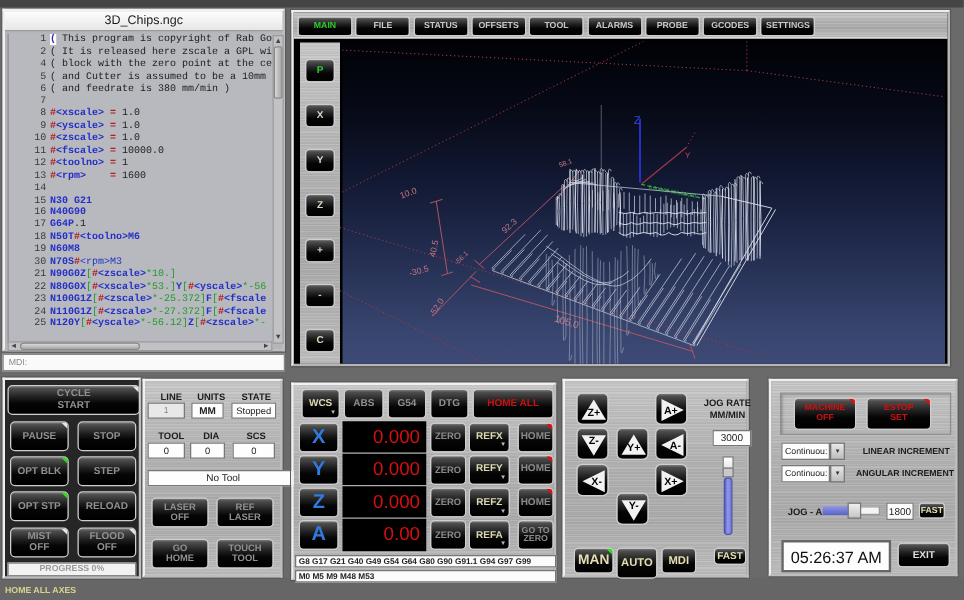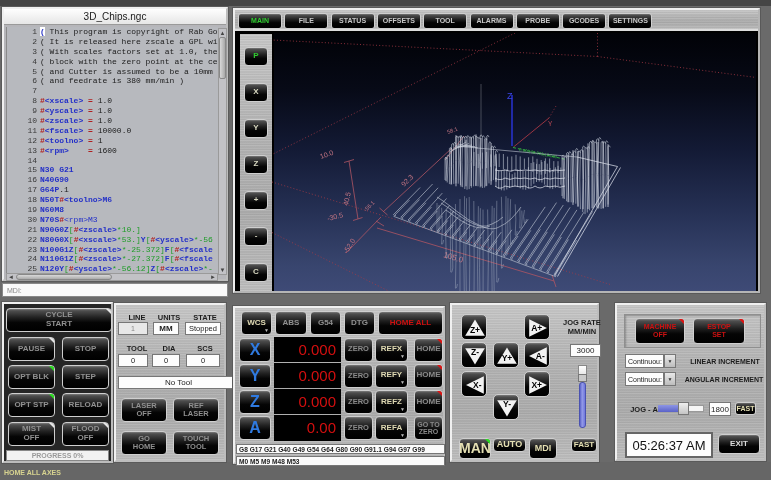--- a/index.html
+++ b/index.html
@@ -21,21 +21,20 @@
 .lbl{position:absolute;color:#1c1c1c;font-weight:bold;text-align:center}
 </style></head><body>
 <div class="abs" style="left:0;top:0;width:771px;height:6px;background:#454545"></div>
 <div class="abs" style="left:0;top:462px;width:771px;height:18px;background:#666"></div>
 <div class="abs frame" style="left:2px;top:7px;width:226px;height:274px;background:#b6b6ba">
     <div class="abs" style="left:0;top:0;width:222px;height:16px;background:linear-gradient(180deg,#fefefe,#e6e6e6);border-bottom:1px solid #9a9a9a;text-align:center;font-size:10px;color:#1a1a1a;padding-top:2px">3D_Chips.ngc</div>
     <style>.cl{height:9.9px;white-space:pre;font-family:"Liberation Mono",monospace;font-size:8px;line-height:9.9px}.gut{display:inline-block;width:33px;text-align:right;padding-right:3px;color:#3a3a3a}.cod{color:#1c1c1c}</style>
     <div class="abs" style="left:2px;top:18px;width:212px;height:248px;background:#b7b9be;overflow:hidden;border-left:1px solid #8a8a8a">
       <div class="cl"><span class="gut">1</span><span class="cod"><span style="background:#fff"><span style="color:#2430c8;font-weight:bold">(</span></span><span style="color:#1c1c1c"> This program is copyright of Rab Go</span></span></div>
       <div class="cl"><span class="gut">2</span><span class="cod"><span style="color:#1c1c1c">( It is released here zscale a GPL wit</span></span></div>
-      <div class="cl"><span class="gut">3</span><span class="cod"><span style="color:#1c1c1c">( With scales factors set at 1.0, the</span></span></div>
       <div class="cl"><span class="gut">4</span><span class="cod"><span style="color:#1c1c1c">( block with the zero point at the ce</span></span></div>
       <div class="cl"><span class="gut">5</span><span class="cod"><span style="color:#1c1c1c">( and Cutter is assumed to be a 10mm</span></span></div>
       <div class="cl"><span class="gut">6</span><span class="cod"><span style="color:#1c1c1c">( and feedrate is 380 mm/min )</span></span></div>
       <div class="cl"><span class="gut">7</span><span class="cod"></span></div>
       <div class="cl"><span class="gut">8</span><span class="cod"><span style="color:#b02020;font-weight:bold">#</span><span style="color:#2430c8;font-weight:bold">&lt;xscale&gt;</span> <span style="color:#b02020;font-weight:bold">=</span> 1.0</span></div>
       <div class="cl"><span class="gut">9</span><span class="cod"><span style="color:#b02020;font-weight:bold">#</span><span style="color:#2430c8;font-weight:bold">&lt;yscale&gt;</span> <span style="color:#b02020;font-weight:bold">=</span> 1.0</span></div>
       <div class="cl"><span class="gut">10</span><span class="cod"><span style="color:#b02020;font-weight:bold">#</span><span style="color:#2430c8;font-weight:bold">&lt;zscale&gt;</span> <span style="color:#b02020;font-weight:bold">=</span> 1.0</span></div>
       <div class="cl"><span class="gut">11</span><span class="cod"><span style="color:#b02020;font-weight:bold">#</span><span style="color:#2430c8;font-weight:bold">&lt;fscale&gt;</span> <span style="color:#b02020;font-weight:bold">=</span> 10000.0</span></div>
       <div class="cl"><span class="gut">12</span><span class="cod"><span style="color:#b02020;font-weight:bold">#</span><span style="color:#2430c8;font-weight:bold">&lt;toolno&gt;</span> <span style="color:#b02020;font-weight:bold">=</span> 1</span></div>
       <div class="cl"><span class="gut">13</span><span class="cod"><span style="color:#b02020;font-weight:bold">#</span><span style="color:#2430c8;font-weight:bold">&lt;rpm&gt;</span>&nbsp;&nbsp;&nbsp; <span style="color:#b02020;font-weight:bold">=</span> 1600</span></div>
@@ -229,22 +228,22 @@
       <svg width="26" height="26" style="position:absolute;left:0;top:0">
         <polygon points="3.2,5.2 22.8,5.2 13,21.5" fill="#f2f2f2"></polygon>
         <text x="13" y="12.2" font-size="8.5" font-weight="bold" fill="#000" text-anchor="middle" font-family="Liberation Sans">Y-</text>
       </svg>
     </div>
     <div class="lbl" style="left:108px;top:13px;width:44px;font-size:7.5px">JOG RATE<br>MM/MIN</div>
     <div class="wbox" style="left:118px;top:39px;width:31px;height:13px;font-size:8px">3000</div>
     <div class="abs" style="left:126px;top:60px;width:9px;height:14px;background:linear-gradient(180deg,#fff,#ddd);border:1px solid #888"></div>
     <div class="abs" style="left:126px;top:69px;width:9px;height:8px;background:#c9c9c9;border:1px solid #777"></div>
     <div class="abs" style="left:127px;top:77px;width:7px;height:46px;background:linear-gradient(90deg,#5a62c8,#939ae8 45%,#6f77dd);border-radius:3px;border:1px solid #4a52b0"></div>
-    <div class="btn" style="left:7px;top:133px;width:32px;height:21px;font-size:14px;color:#e4dfb2">MAN<div class="led ledg"></div></div>
-    <div class="btn" style="left:41px;top:133px;width:33px;height:14px;font-size:9px;color:#e4dfb2">AUTO</div>
+    <div class="btn" style="left:7px;top:133px;width:32px;height:21px;font-size:11px;color:#e4dfb2">MAN<div class="led ledg"></div></div>
+    <div class="btn" style="left:41px;top:133px;width:33px;height:25px;font-size:9px;color:#e4dfb2">AUTO</div>
     <div class="btn" style="left:77px;top:133px;width:28px;height:21px;font-size:9px;color:#e4dfb2">MDI</div>
     <div class="btn" style="left:119px;top:133px;width:26px;height:14px;font-size:8px;color:#e4dfb2">FAST</div>
   </div>
 <div class="abs metal frame" style="left:615px;top:303px;width:151px;height:158px">
     <div class="abs" style="left:7px;top:9px;width:137px;height:34px;border:1px solid #8f8f8f;box-shadow:inset 1px 1px 2px rgba(0,0,0,0.25)"></div>
     <div class="btn" style="left:18px;top:13px;width:50px;height:26px;font-size:7px;color:#cc1111">MACHINE<br>OFF<div class="led ledr"></div></div>
     <div class="btn" style="left:76px;top:13px;width:52px;height:26px;font-size:7px;color:#cc1111">ESTOP<br>SET<div class="led ledr"></div></div>
     <div class="wbox" style="left:8px;top:49px;width:39px;height:14px;font-size:7px;justify-content:flex-start;padding-left:2px;overflow:hidden">Continuou:</div>
     <div class="abs" style="left:47px;top:49px;width:12px;height:14px;background:linear-gradient(180deg,#e8e8e8,#bdbdbd);border:1px solid #777;font-size:5px;text-align:center;line-height:13px;color:#333">▼</div>
     <div class="lbl" style="left:68px;top:53px;width:80px;font-size:7px;font-weight:bold">LINEAR INCREMENT</div>

